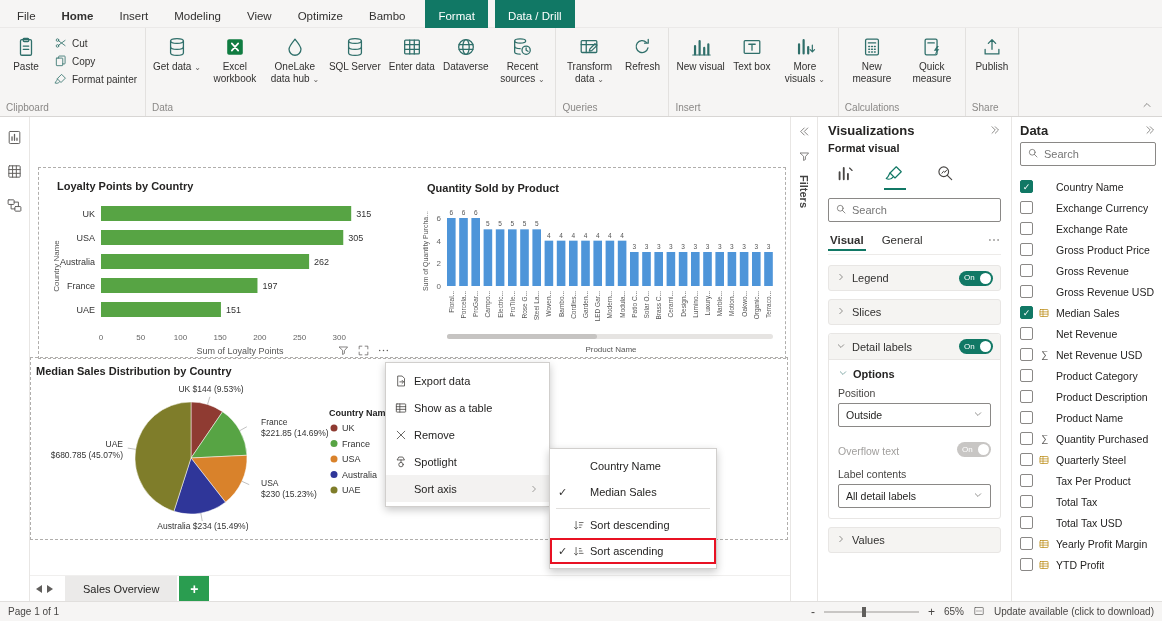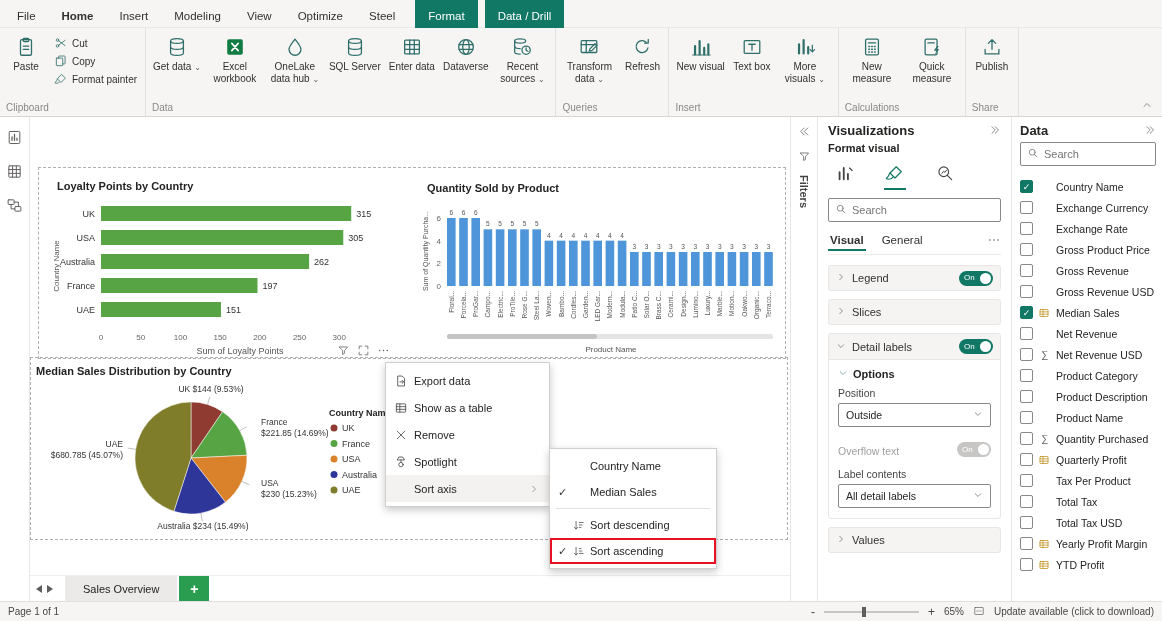--- a/index.html
+++ b/index.html
@@ -130,21 +130,21 @@
 
 <div class="app">
 
   <div class="tabs-row">
       <div class="tab plain">File</div>
       <div class="tab selected">Home</div>
       <div class="tab plain">Insert</div>
       <div class="tab plain">Modeling</div>
       <div class="tab plain">View</div>
       <div class="tab plain">Optimize</div>
-      <div class="tab plain">Steel</div>
+      <div class="tab plain">Bambo</div>
       <div class="tab contextual">Format</div>
       <div class="tab contextual">Data / Drill</div>
     </div>
 
   <div class="ribbon">
     <div class="ribbon-groups">
         <div class="rgroup">
           <div class="rbuttons">
             <div class="rbtn">
               <svg class="ic " viewBox="0 0 24 24">
@@ -817,21 +817,21 @@
           <span class="f-name">Quantity Purchased</span>
         </div>
         <div class="field-row">
           <span class="chk"></span>
           <span class="f-table">
             <svg class="ic " viewBox="0 0 24 24">
               <rect x="4" y="5" width="16" height="14" rx="1"></rect>
               <path d="M4 9.7 h16 M4 14.3 h16 M10 5 v14"></path>
             </svg>
           </span>
-          <span class="f-name">Quarterly Profit</span>
+          <span class="f-name">Quarterly Steel</span>
         </div>
         <div class="field-row">
           <span class="chk"></span>
           <span class="f-sum"></span>
           <span class="f-name">Tax Per Product</span>
         </div>
         <div class="field-row">
           <span class="chk"></span>
           <span class="f-sum"></span>
           <span class="f-name">Total Tax</span>

